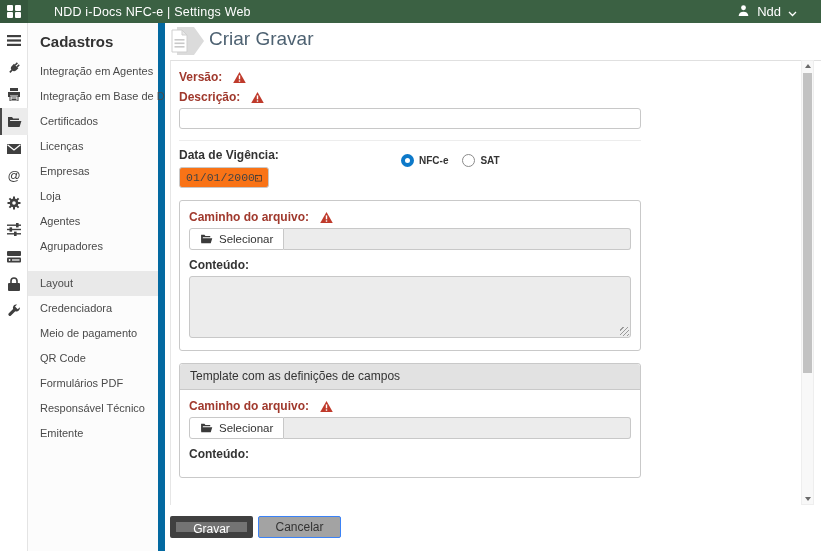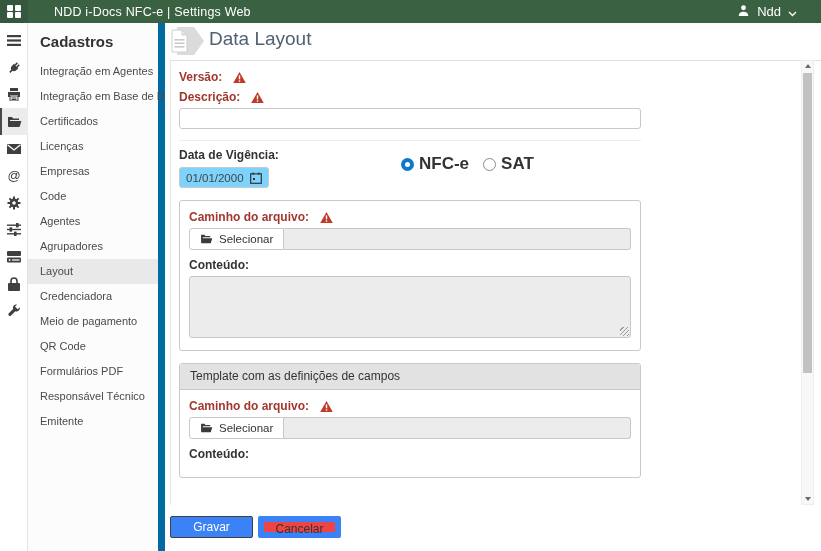--- a/index.html
+++ b/index.html
@@ -18,39 +18,39 @@
   .user-name { color:#fff; font-size:13px; }
   
   .rail { position:absolute; top:23px; left:0; width:28px; height:528px; background:#fff; border-right:1px solid #e5e5e5; padding-top:4px; }
   .rail-item { width:28px; height:27px; display:flex; align-items:center; justify-content:center; cursor:pointer; }
   .rail-item.selected { background:#ececec; box-shadow:inset 2px 0 0 #4a4a4a; }
   .rail-item svg { display:block; }
   
   .sidebar { position:absolute; top:23px; left:28px; width:137px; height:528px; background:#fcfcfc; border-right:7px solid #0369a1; box-shadow:1px 0 3px rgba(0,0,0,.04); }
   .sidebar-title { padding:10px 12px 9px; font-size:15px; font-weight:bold; color:#333; }
   .sb-item { height:25px; line-height:25px; padding-left:12px; font-size:11px; color:#4a4a4a; cursor:pointer; white-space:nowrap; }
-  .sb-item.selected { background:#e9e9e9; }
+  .sb-item.selected { background:#e9e9e9;margin-top:12px; }
   
   .main { position:absolute; top:23px; left:165px; right:0; bottom:0; background:#fff; }
   .page-header { position:relative; height:37px; }
   .page-header-icon { position:absolute; left:4px; top:3px; }
   .page-title { position:absolute; left:44px; top:5px; font-size:19px; color:#4e6272; font-weight:400; }
   .scroll-area { position:absolute; top:37px; bottom:46px; left:5px; right:0; border-top:1px solid #e0e0e0; border-left:1px solid #e6e6e6; overflow:hidden; }
   .form-col { width:478px; padding:3px 8px 0; }
   .lbl-red { display:flex; align-items:center; gap:11px; color:#a0392d; font-weight:bold; font-size:12px; margin:6px 0 4px; }
   .lbl-dark { color:#333; font-weight:bold; font-size:12px; margin:8px 0 4px; }
   .txt { border:1px solid #c8c8c8; border-radius:3px; height:21px; background:#fff; font:12px "Liberation Sans",sans-serif; padding:0 6px; color:#333; }
   .row-flex { display:flex; align-items:center; }
   .chk-wrap { display:flex; align-items:center; gap:6px; margin-left:22px; font-size:12px; color:#444; cursor:pointer; }
   .chk-box { width:13px; height:13px; border:1px solid #8b8b8b; border-radius:2px; background:#fff; }
   .vig-row { display:flex; margin-top:11px; border-top:1px solid #ededed; padding-top:7px; }
   .vig-col { width:222px; }
-  .date-field { width:90px; height:21px; border:1px solid #c8c8c8; border-radius:3px; background:#7dd3fc; display:flex; align-items:center; justify-content:space-between; padding:0 6px; font-size:11.5px; color:#444; margin-top:5px; cursor:pointer; }
+  .date-field { width:90px; height:21px; border:1px solid #c8c8c8; border-radius:3px; background:#f97316; display:flex; align-items:center; justify-content:space-between; padding:0 6px; font-size:11.5px; color:#444; margin-top:5px; cursor:pointer;font-family:Liberation Mono, monospace; }
   .radio-row { display:flex; align-items:center; gap:14px; margin-top:6px; }
-  .radio-opt { display:flex; align-items:center; gap:5px; font-size:17px; font-weight:bold; color:#333; cursor:pointer; }
+  .radio-opt { display:flex; align-items:center; gap:5px; font-size:10px; font-weight:bold; color:#333; cursor:pointer; }
   .radio { width:13px; height:13px; border-radius:50%; background:#fff; }
   .radio.on { border:4px solid #0d79c9; }
   .radio.off { border:1px solid #8b8b8b; }
   .section { border:1px solid #c9c9c9; border-radius:3px; margin-top:12px; }
   .section-header { background:#e2e2e2; border-bottom:1px solid #c9c9c9; border-radius:3px 3px 0 0; padding:5px 10px 6px; font-size:12px; color:#333; }
   .section-body { padding:3px 9px 12px; }
   .file-row { display:flex; margin-top:2px; }
   .select-btn { display:flex; align-items:center; gap:6px; border:1px solid #c8c8c8; background:#fff; border-radius:3px 0 0 3px; padding:0 10px; height:22px; font-size:11.5px; color:#333; cursor:pointer; white-space:nowrap; }
   .file-input { flex:1; border:1px solid #c8c8c8; border-left:none; border-radius:0 3px 3px 0; background:#ececec; height:22px; }
   .fake-textarea { position:relative; width:100%; height:62px; background:#ececec; border:1px solid #c8c8c8; border-radius:3px; margin-top:1px; }
@@ -59,22 +59,22 @@
   
   .scrollbar { position:absolute; top:37px; bottom:46px; right:7px; width:13px; background:#f8f8f8; border:1px solid #eeeeee; }
   .sb-arrow { position:absolute; left:0; width:11px; height:10px; display:flex; align-items:center; justify-content:center; cursor:pointer; }
   .sb-arrow.up { top:0; } .sb-arrow.down { bottom:0; }
   .tri-up { width:0; height:0; border-left:3px solid transparent; border-right:3px solid transparent; border-bottom:4px solid #6a6a6a; }
   .tri-down { width:0; height:0; border-left:3px solid transparent; border-right:3px solid transparent; border-top:4px solid #6a6a6a; }
   .sb-thumb { position:absolute; top:12px; left:1px; right:1px; height:300px; background:#c2c2c2; cursor:pointer; }
   
   .footer { position:absolute; left:5px; right:20px; bottom:0; height:46px; display:flex; align-items:center; gap:5px; padding-bottom:2px; background:#fff; }
   .btn { height:22px; width:83px; font:12px "Liberation Sans",sans-serif; border-radius:2px; cursor:pointer; }
-  .btn-save { background:#3b82f6; color:#fff; border:1px solid #404040; }
-  .btn-cancel { background:#ef4444; color:#333; border:6px solid #3b82f6; }
+  .btn-save { background:#737373; color:#fff; border:6px solid #404040; }
+  .btn-cancel { background:#a3a3a3; color:#333; border:1px solid #3b82f6; }
 </style>
 </head>
 <body>
 
 <div class="topbar">
   <div class="logo-cell">
     <span class="logo-grid">
         <span></span>
         <span></span>
         <span></span>
@@ -192,21 +192,21 @@
   </div>
 </div>
 
 <div class="sidebar">
   <div class="sidebar-title">Cadastros</div>
   <div class="sb-item">Integração em Agentes</div>
   <div class="sb-item">Integração em Base de Dados</div>
   <div class="sb-item">Certificados</div>
   <div class="sb-item">Licenças</div>
   <div class="sb-item">Empresas</div>
-  <div class="sb-item">Code</div>
+  <div class="sb-item">Loja</div>
   <div class="sb-item">Agentes</div>
   <div class="sb-item">Agrupadores</div>
   <div class="sb-item selected">Layout</div>
   <div class="sb-item">Credenciadora</div>
   <div class="sb-item">Meio de pagamento</div>
   <div class="sb-item">QR Code</div>
   <div class="sb-item">Formulários PDF</div>
   <div class="sb-item">Responsável Técnico</div>
   <div class="sb-item">Emitente</div>
 </div>
@@ -219,21 +219,21 @@
         <polygon points="8,1 25,1 35,15 25,29 8,29" fill="#dbdbdb"></polygon>
         <path d="M3 4h10l5 5v17H3z" fill="#fff" stroke="#cfcfcf"></path>
         <path d="M13 4l5 5h-5z" fill="#e8e8e8" stroke="#cfcfcf"></path>
         <g fill="#c9c9c9">
             <rect x="5.5" y="13" width="10" height="1.6"></rect>
             <rect x="5.5" y="16.5" width="10" height="1.6"></rect>
             <rect x="5.5" y="20" width="10" height="1.6"></rect>
           </g>
       </svg>
     </span>
-    <span class="page-title">Data Layout</span>
+    <span class="page-title">Criar Gravar</span>
   </div>
 
   <div class="scroll-area">
     <div class="form-col">
 
       <div class="lbl-red">
         <span>Versão:</span>
         <svg width="13" height="11" viewBox="0 0 16 14">
             <path d="M8 0 L16 14 H0 Z" fill="#bf3a2b"></path>
             <rect x="7.1" y="4.3" width="1.8" height="5" fill="#fff"></rect>

